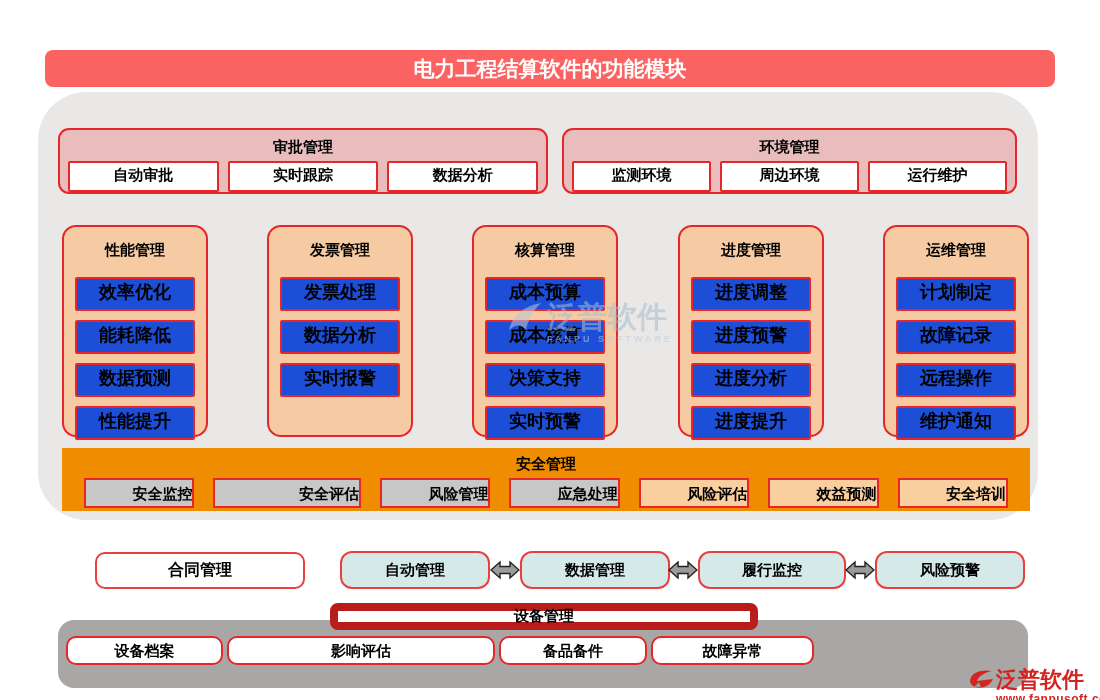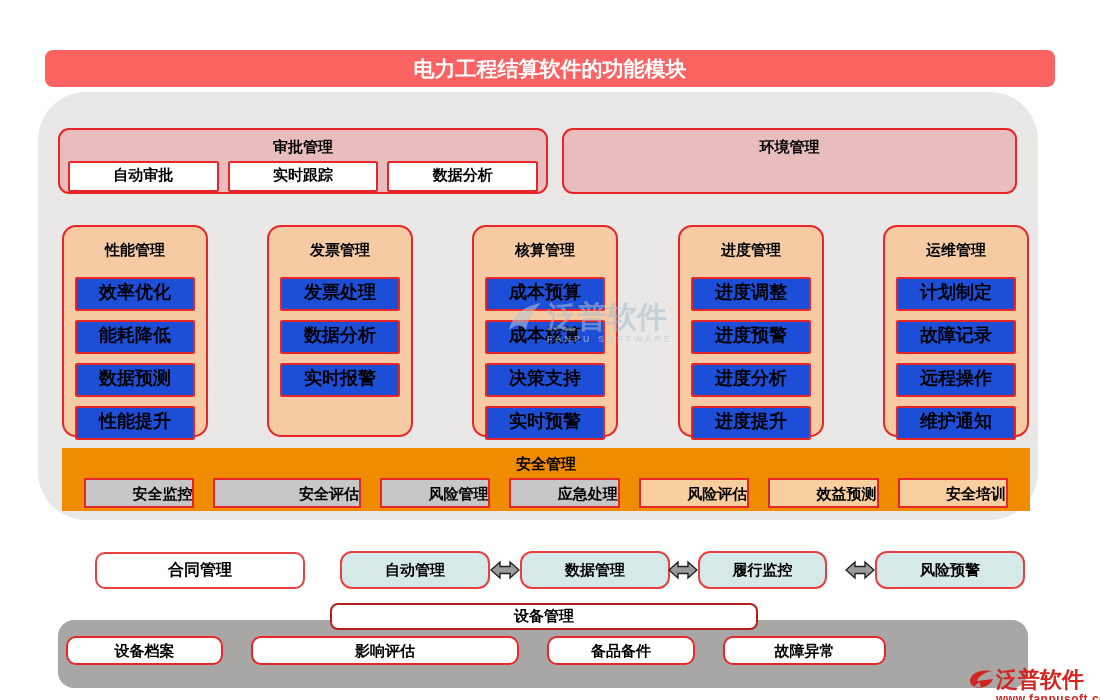--- a/index.html
+++ b/index.html
@@ -42,29 +42,29 @@
   .security-item.wide{flex:1.35;}
   .sec-gray{background:#c7c7c7;}
   .sec-peach{background:#f9cf9f;}
 
   
   .contract-box{left:95px;top:552px;width:210px;height:37px;background:#fff;border:2px solid #e8403e;
     border-radius:10px;display:flex;align-items:center;justify-content:center;font-weight:bold;font-size:16px;}
   .flow-box{top:551px;height:38px;background:#d5eae8;border:2px solid #e8403e;border-radius:12px;
     display:flex;align-items:center;justify-content:center;font-weight:bold;font-size:15px;}
   .flow-0{left:340px;width:150px;}.flow-1{left:520px;width:150px;}
-  .flow-2{left:698px;width:129px;}.flow-3{left:875px;width:150px;}
+  .flow-2{left:698px;width:148px;}.flow-3{left:875px;width:150px;}
   .flow-arrow{top:559px;width:30px;height:22px;}
   .arr-0{left:490px;}.arr-1{left:668px;}.arr-2{left:845px;}
 
   
-  .device-title-box{left:330px;top:603px;width:428px;height:27px;background:#fff;border:2px solid #b91c1c;
+  .device-title-box{left:330px;top:603px;width:428px;height:27px;background:#fff;border:8px solid #b91c1c;
     border-radius:8px;display:flex;align-items:center;justify-content:center;font-weight:bold;font-size:15px;z-index:3;}
   .bottom-bar{left:58px;top:620px;width:970px;height:68px;background:#a8a7a5;border-radius:16px;z-index:1;
-    padding:16px 8px 0;display:flex;gap:28px;}
+    padding:16px 8px 0;display:flex;gap:4px;}
   .device-item{background:#fff;border:2px solid #e7262a;border-radius:10px;height:29px;line-height:26px;
     text-align:center;font-weight:bold;font-size:15px;box-sizing:border-box;}
   .dev-0{width:157px;}.dev-1{width:268px;}.dev-2{width:158px;}.dev-3{width:148px;}.dev-4{width:163px;}
 
   
   .watermark{left:505px;top:300px;z-index:4;display:flex;align-items:flex-start;gap:4px;opacity:.55;pointer-events:none;}
   .wm-text{font-size:30px;font-weight:bold;color:#a9bccd;line-height:34px;}
   .wm-sub{font-size:9px;letter-spacing:3px;color:#bccadb;font-weight:bold;}
 
   
@@ -85,20 +85,25 @@
 <div class="abs section section-approval">
   <div class="section-title">审批管理</div>
   <div class="section-items">
     <div class="section-item">自动审批</div>
     <div class="section-item">实时跟踪</div>
     <div class="section-item">数据分析</div>
   </div>
 </div>
 <div class="abs section section-env">
   <div class="section-title">环境管理</div>
+  <div class="section-items">
+    <div class="section-item">监测环境</div>
+    <div class="section-item">周边环境</div>
+    <div class="section-item">运行维护</div>
+  </div>
 </div>
 
 <div class="abs column col-0">
   <div class="column-title">性能管理</div>
   <div class="column-item">效率优化</div>
   <div class="column-item">能耗降低</div>
   <div class="column-item">数据预测</div>
   <div class="column-item">性能提升</div>
 </div>
 <div class="abs column col-1">

